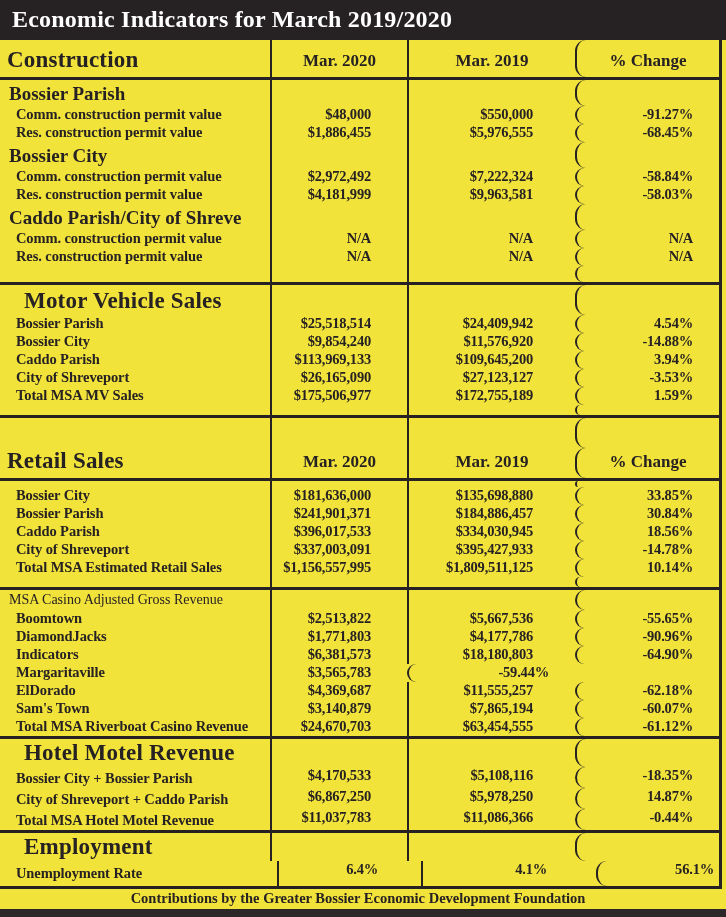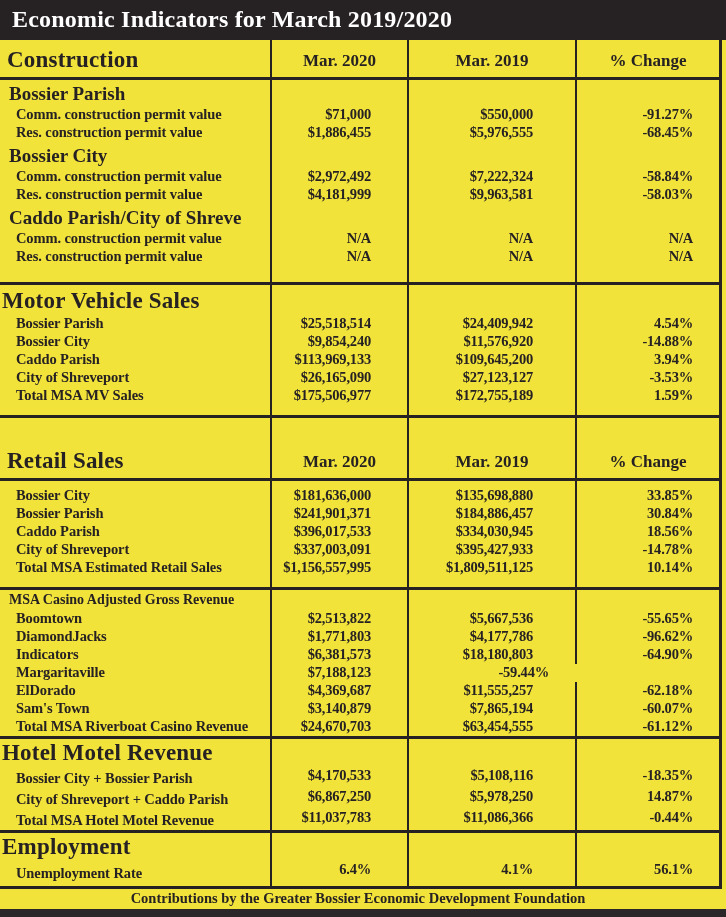--- a/index.html
+++ b/index.html
@@ -32,40 +32,40 @@
     width:719px;
     border-right:3px solid var(--ink);
     align-items:end;
     box-sizing:content-box;
   }
   .row > span{display:block;min-width:0;white-space:nowrap;overflow:hidden;}
   .row > .c2,.row > .c3,.row > .c4{border-left:2px solid var(--ink);height:100%;box-sizing:border-box;}
   .c2,.c3,.c4{text-align:right;font-size:14.5px;font-weight:700;letter-spacing:-0.2px;}
   .c2{padding-right:36px;}
   .c3{padding-right:42px;}
-  .c4{padding-right:26px;}
+  .c4{padding-right:26px;border-radius:11px;}
 
   .colheader{height:37px;}
   .colheader.small{height:30px;}
   .colheader .c1{font-size:23px;font-weight:bold;padding:0 0 4px 7px;letter-spacing:0.2px;}
   .colheader .c2,.colheader .c3,.colheader .c4{
     text-align:left;padding:0 0 6px 0;font-size:17px;font-weight:bold;letter-spacing:0;
     display:flex;align-items:flex-end;justify-content:center;margin-top:20px;
   }
   .group{height:26px;}
   .group .c1{font-size:19px;font-weight:700;padding:0 0 1px 9px;}
   .section{height:30px;}
   .section.h28{height:28px;}
-  .section .c1{font-size:23px;font-weight:bold;padding:0 0 1px 2px;letter-spacing:0.2px;}
+  .section .c1{font-size:23px;font-weight:bold;padding:0 0 1px 24px;letter-spacing:0.2px;}
   .subhead{height:20px;}
-  .subhead .c1{font-size:14px;font-weight:bold;padding:0 0 2px 9px;}
+  .subhead .c1{font-size:14px;font-weight:normal;padding:0 0 2px 9px;}
   .data{height:18px;font-family:Liberation Serif, serif;}
   .data .c1{font-size:14.5px;font-weight:700;padding:0 0 1px 16px;letter-spacing:-0.1px;}
   .data.roomy{height:21px;}
-  .data.tall{height:25px;}
+  .data.tall{height:25px;gap:7px;}
   .data.tall > span{padding-bottom:4px;}
   .pad16{height:16px;}
   .pad10{height:10px;}
   .pad6{height:6px;}
   .spacer{height:30px;}
   .hline{width:722px;height:3px;background:var(--ink);}
   .footer-row{
     width:722px;height:20px;
     text-align:center;
     font-size:14.5px;font-weight:700;
@@ -93,21 +93,21 @@
       </div>
       <div class="hline"></div>
       <div class="row group">
         <span class="c1">Bossier Parish</span>
         <span class="c2"></span>
         <span class="c3"></span>
         <span class="c4"></span>
       </div>
       <div class="row data">
         <span class="c1">Comm. construction permit value</span>
-        <span class="c2">$71,000</span>
+        <span class="c2">$48,000</span>
         <span class="c3">$550,000</span>
         <span class="c4">-91.27%</span>
       </div>
       <div class="row data">
         <span class="c1">Res. construction permit value</span>
         <span class="c2">$1,886,455</span>
         <span class="c3">$5,976,555</span>
         <span class="c4">-68.45%</span>
       </div>
       <div class="row group">
@@ -261,31 +261,31 @@
       <div class="row data">
         <span class="c1">Boomtown</span>
         <span class="c2">$2,513,822</span>
         <span class="c3">$5,667,536</span>
         <span class="c4">-55.65%</span>
       </div>
       <div class="row data">
         <span class="c1">DiamondJacks</span>
         <span class="c2">$1,771,803</span>
         <span class="c3">$4,177,786</span>
-        <span class="c4">-96.62%</span>
+        <span class="c4">-90.96%</span>
       </div>
       <div class="row data">
         <span class="c1">Indicators</span>
         <span class="c2">$6,381,573</span>
         <span class="c3">$18,180,803</span>
         <span class="c4">-64.90%</span>
       </div>
       <div class="row data">
         <span class="c1">Margaritaville</span>
-        <span class="c2">$7,188,123</span>
+        <span class="c2">$3,565,783</span>
         <span class="c4">-59.44%</span>
       </div>
       <div class="row data">
         <span class="c1">ElDorado</span>
         <span class="c2">$4,369,687</span>
         <span class="c3">$11,555,257</span>
         <span class="c4">-62.18%</span>
       </div>
       <div class="row data">
         <span class="c1">Sam's Town</span>

